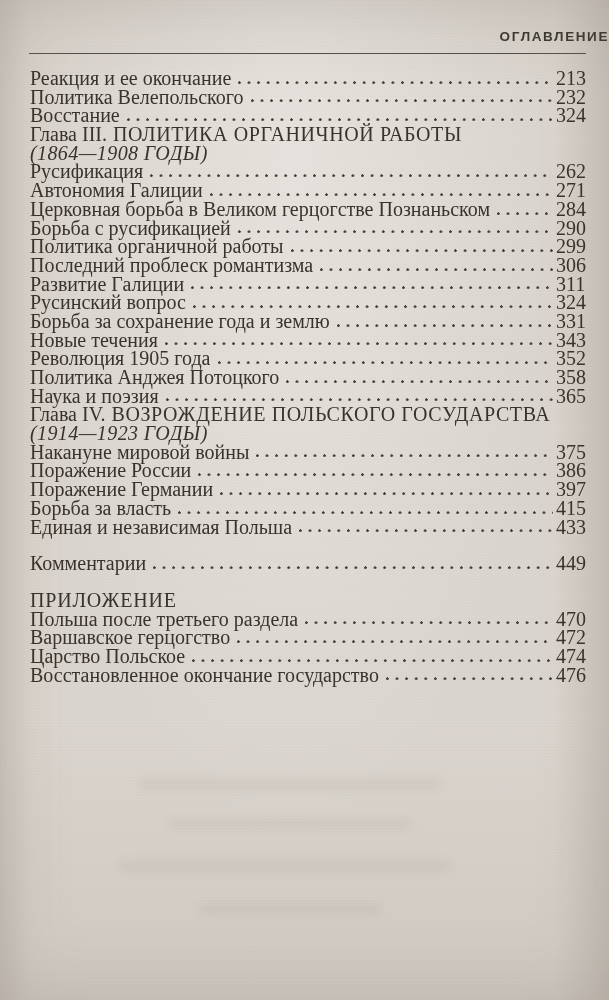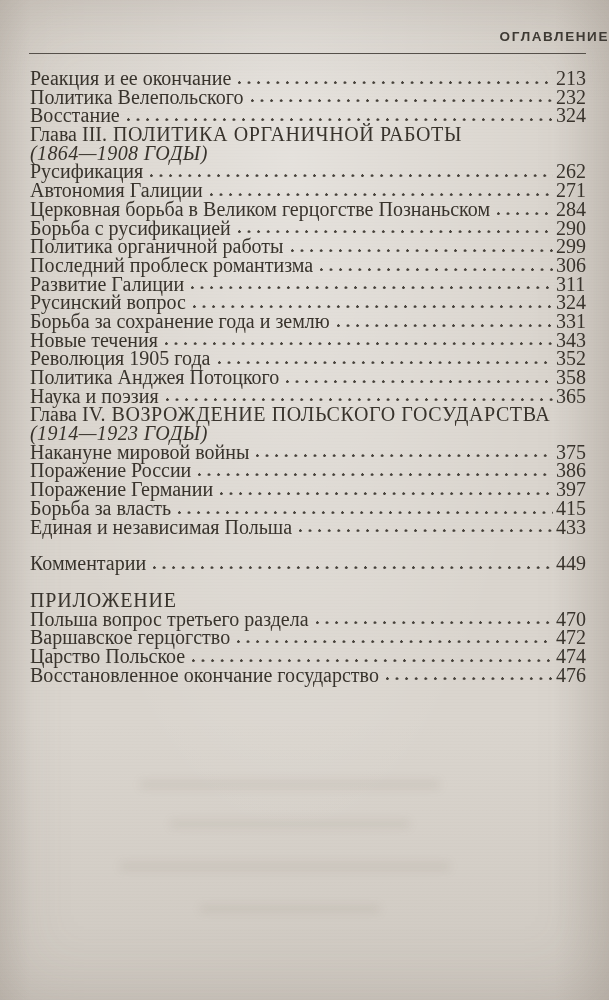--- a/index.html
+++ b/index.html
@@ -193,21 +193,21 @@
       </div>
       <div class="spacer"></div>
       <div class="row entry">
         <span class="label">Комментарии</span>
         <span class="leader"></span>
         <span class="pagenum">449</span>
       </div>
       <div class="spacer"></div>
       <div class="row appendix-heading">ПРИЛОЖЕНИЕ</div>
       <div class="row entry">
-        <span class="label">Польша вопрос третьего раздела</span>
+        <span class="label">Польша после третьего раздела</span>
         <span class="leader"></span>
         <span class="pagenum">470</span>
       </div>
       <div class="row entry">
         <span class="label">Варшавское герцогство</span>
         <span class="leader"></span>
         <span class="pagenum">472</span>
       </div>
       <div class="row entry">
         <span class="label">Царство Польское</span>

